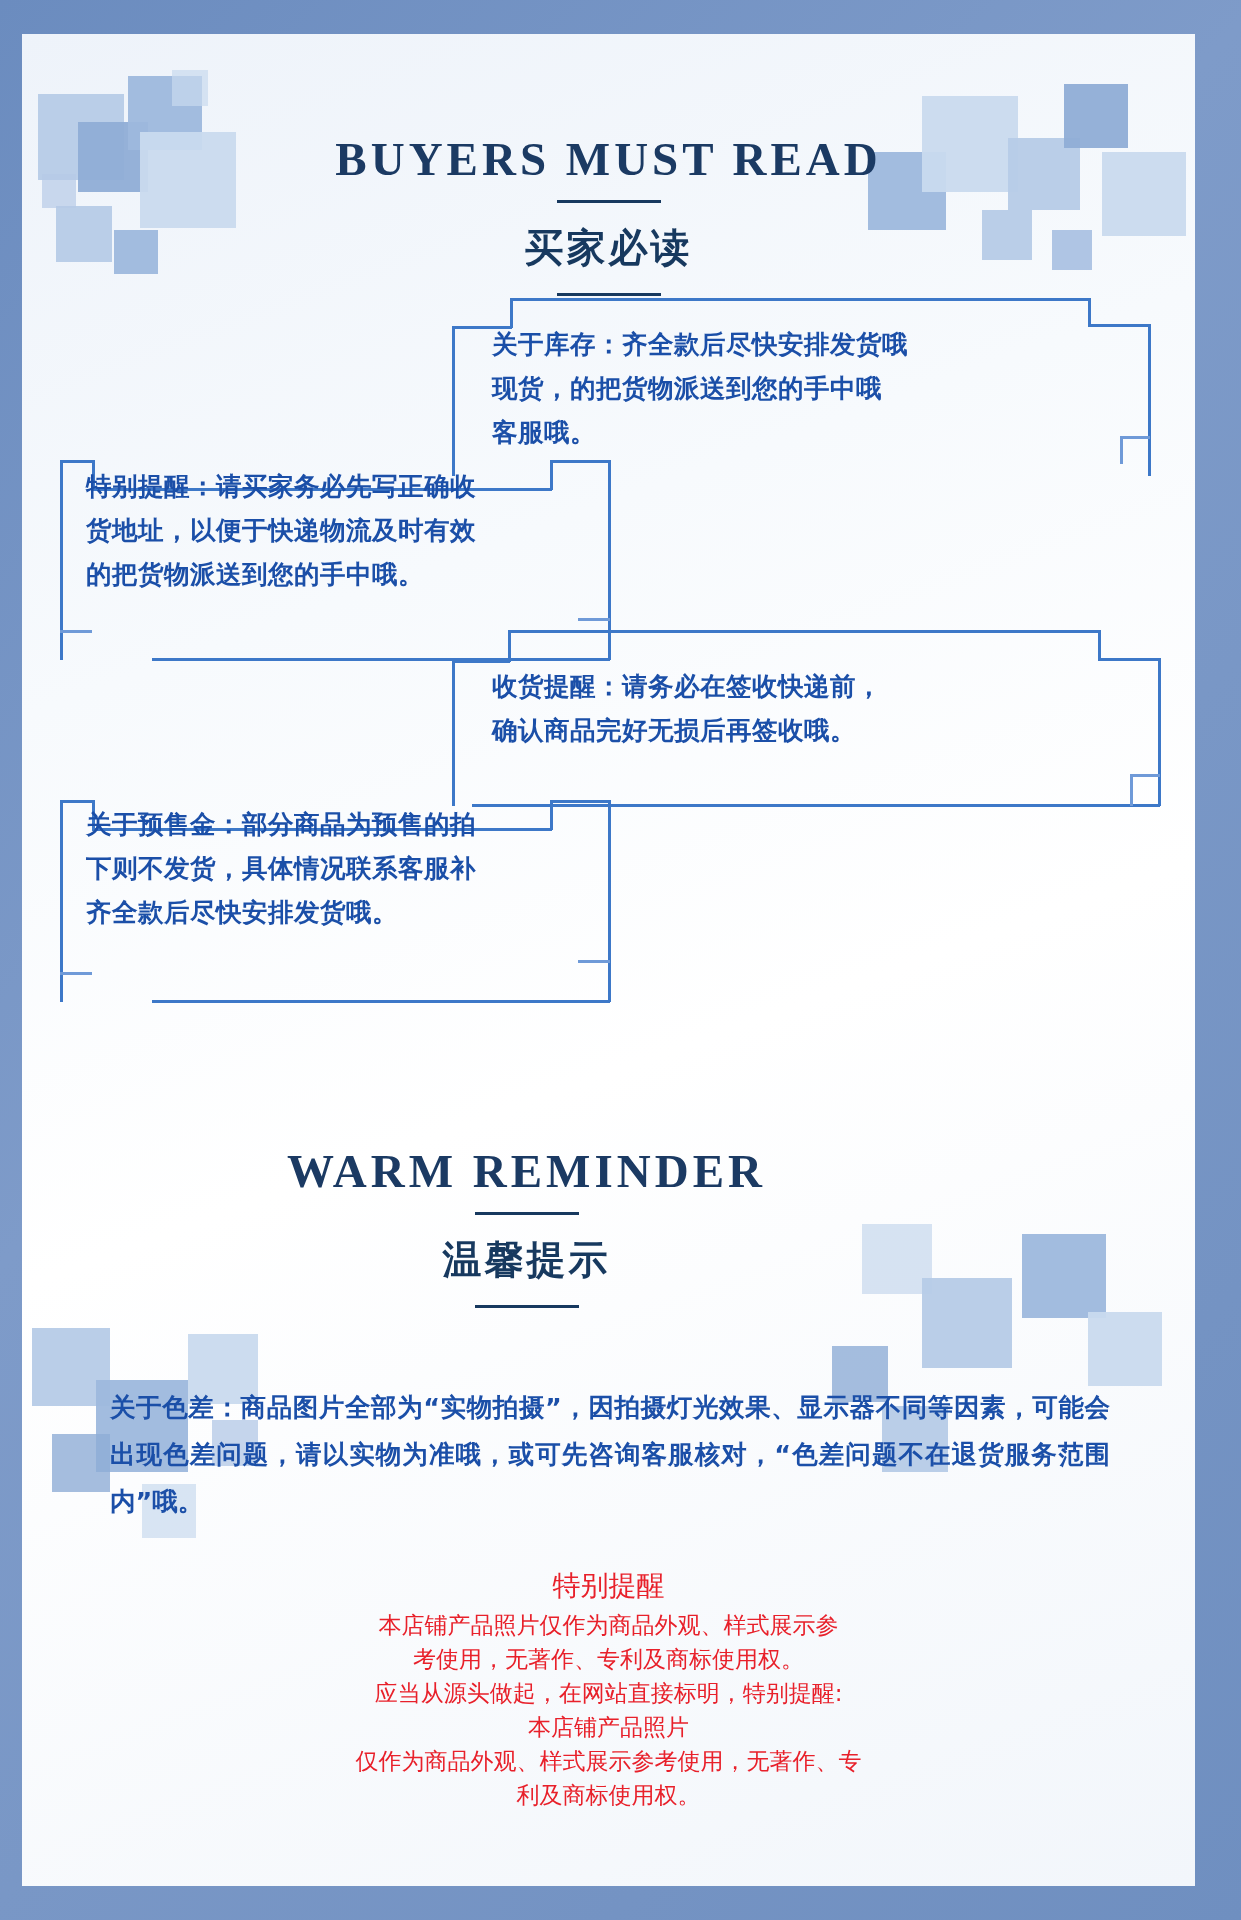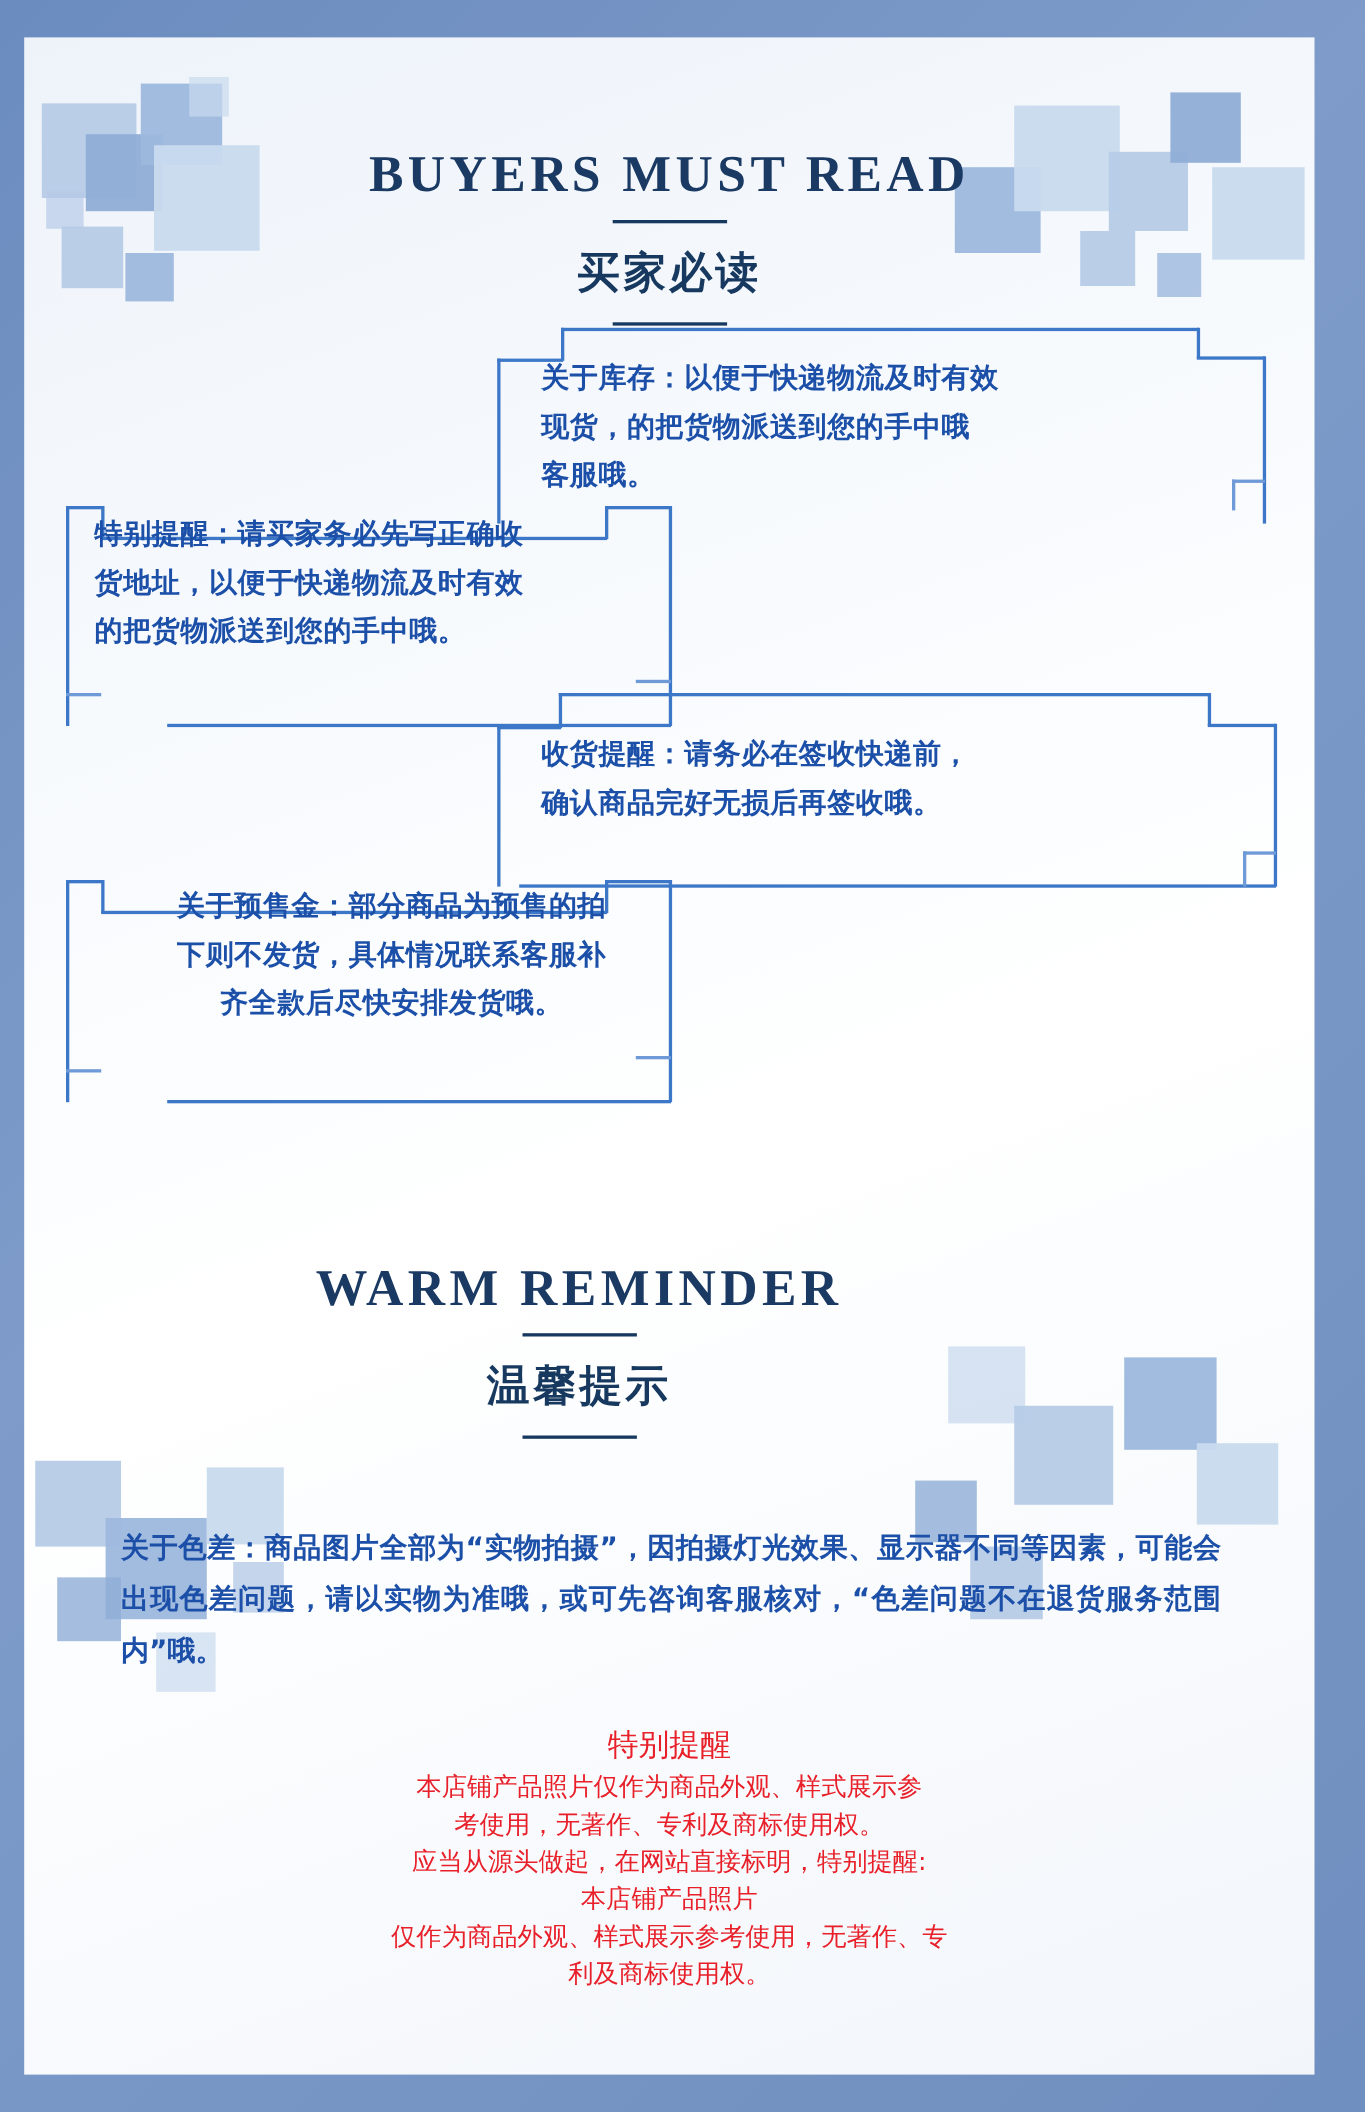--- a/index.html
+++ b/index.html
@@ -184,21 +184,21 @@
       <div class="fl" style="left:0;   top:40px;  width:60px;  height:3px;"></div>
       <div class="fl" style="left:58px;top:12px;  width:3px;   height:30px;"></div>
       <div class="fl" style="left:58px;top:12px;  width:580px; height:3px;"></div>
       <div class="fl" style="left:636px;top:12px; width:3px;   height:28px;"></div>
       <div class="fl" style="left:636px;top:38px; width:62px;  height:3px;"></div>
       <div class="fl" style="left:696px;top:38px; width:3px;   height:152px;"></div>
       <div class="fl thin" style="left:668px;top:150px; width:30px;  height:3px;"></div>
       <div class="fl thin" style="left:668px;top:150px; width:3px;   height:28px;"></div>
     </div>
     <div class="note" style="left:470px; top:288px; width:640px;">
-      <p>关于库存：以便于快递物流及时有效</p>
+      <p>关于库存：齐全款后尽快安排发货哦</p>
       <p>现货，的把货物派送到您的手中哦</p>
       <p>客服哦。</p>
     </div>
 
     <div class="frame" style="left:10px; top:398px; width:660px; height:240px;">
       <div class="fl" style="left:28px;  top:28px;  width:3px;   height:200px;"></div>
       <div class="fl" style="left:28px;  top:28px;  width:34px;  height:3px;"></div>
       <div class="fl" style="left:60px;  top:28px;  width:3px;   height:30px;"></div>
       <div class="fl" style="left:60px;  top:56px;  width:460px; height:3px;"></div>
       <div class="fl" style="left:518px; top:28px;  width:3px;   height:30px;"></div>
@@ -236,21 +236,21 @@
       <div class="fl" style="left:28px;  top:28px;  width:34px;  height:3px;"></div>
       <div class="fl" style="left:60px;  top:28px;  width:3px;   height:30px;"></div>
       <div class="fl" style="left:60px;  top:56px;  width:460px; height:3px;"></div>
       <div class="fl" style="left:518px; top:28px;  width:3px;   height:30px;"></div>
       <div class="fl" style="left:518px; top:28px;  width:60px;  height:3px;"></div>
       <div class="fl" style="left:576px; top:28px;  width:3px;   height:202px;"></div>
       <div class="fl" style="left:120px; top:228px; width:458px; height:3px;"></div>
       <div class="fl thin" style="left:28px; top:200px; width:32px;  height:3px;"></div>
       <div class="fl thin" style="left:546px;top:188px; width:32px;  height:3px;"></div>
     </div>
-    <div class="note" style="left:64px; top:768px; width:540px;text-align:center;">
+    <div class="note" style="left:64px; top:768px; width:540px;">
       <p>关于预售金：部分商品为预售的拍</p>
       <p>下则不发货，具体情况联系客服补</p>
       <p>齐全款后尽快安排发货哦。</p>
     </div>
 
     <div style="position:absolute; left:0; top:1110px; width:1009px;">
       <div class="head-en">WARM REMINDER</div>
       <div class="head-cn-wrap">
         <span class="rule"></span>
         <span class="head-cn">温馨提示</span>

